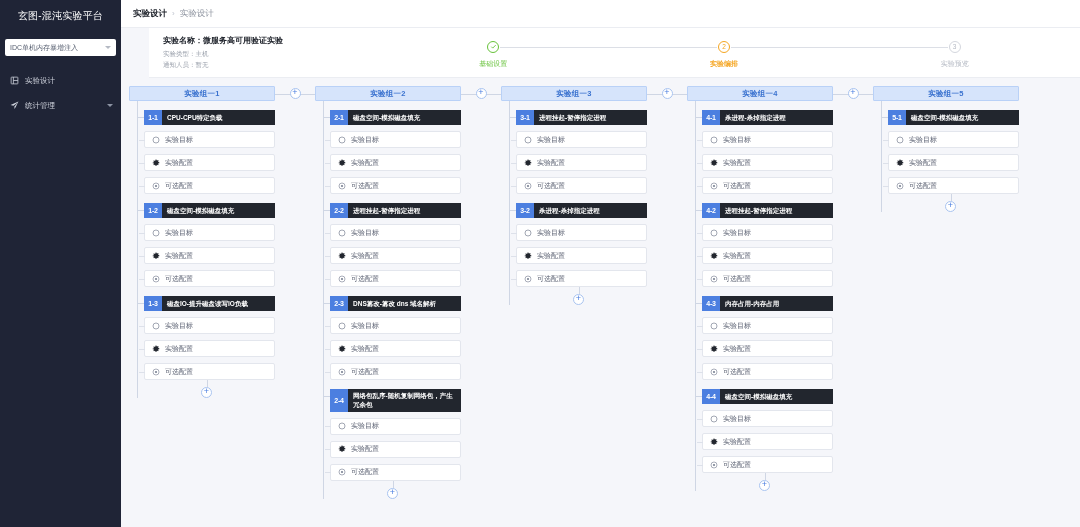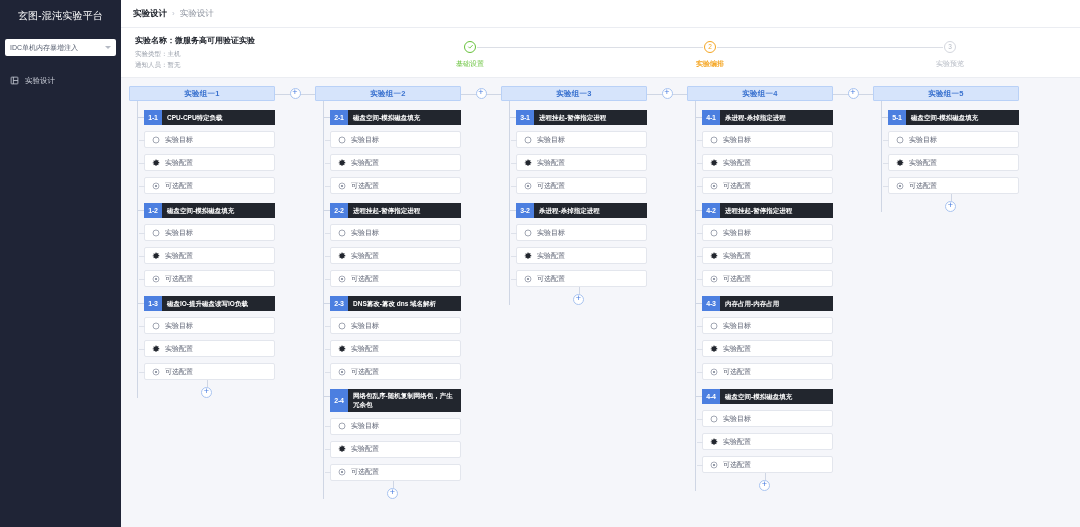--- a/index.html
+++ b/index.html
@@ -89,20 +89,21 @@
   .crumb-root { color: #22262e; font-weight: bold; }
   .crumb-sep { color: #bfc4ce; font-size: 8px; }
   .crumb-cur { color: #8a909c; }
 
   .headpanel {
     background: #ffffff;
     height: 50px;
     border-bottom: 1px solid #ebedf2;
     display: flex; align-items: center;
     padding: 0 10px 0 14px;
+    margin-left: 28px;
   }
   .expinfo { width: 215px; flex: 0 0 215px; }
   .expinfo .name {
     font-size: 8px; font-weight: bold; color: #22262e;
     white-space: nowrap; margin-bottom: 3px;
   }
   .expinfo .meta {
     font-size: 6.5px; color: #9aa0ab; line-height: 1.55;
     white-space: nowrap;
   }
@@ -290,20 +291,29 @@
 
     <nav class="nav" id="nav">
         <div class="nav-item">
           <span class="ico">
             <svg viewBox="0 0 16 16" fill="none" stroke="currentColor" stroke-width="1.4">
               <rect x="2" y="2" width="12" height="12" rx="1"></rect>
               <path d="M6 2v12M6 8h8"></path>
             </svg>
           </span>
           <span class="label">实验设计</span>
+        </div>
+        <div class="nav-item">
+          <span class="ico">
+            <svg viewBox="0 0 16 16" fill="currentColor">
+              <path d="M15 1 1 7l5 1.6L14.4 2.2 7.8 9.6 8 14l2.2-3.2L15 1z"></path>
+            </svg>
+          </span>
+          <span class="label">统计管理</span>
+          <i class="chev"></i>
         </div>
       </nav>
   </aside>
 
   <section class="main">
 
     <div class="topbar">
       <span class="crumb-root">实验设计</span>
       <span class="crumb-sep">›</span>
       <span class="crumb-cur">实验设计</span>

